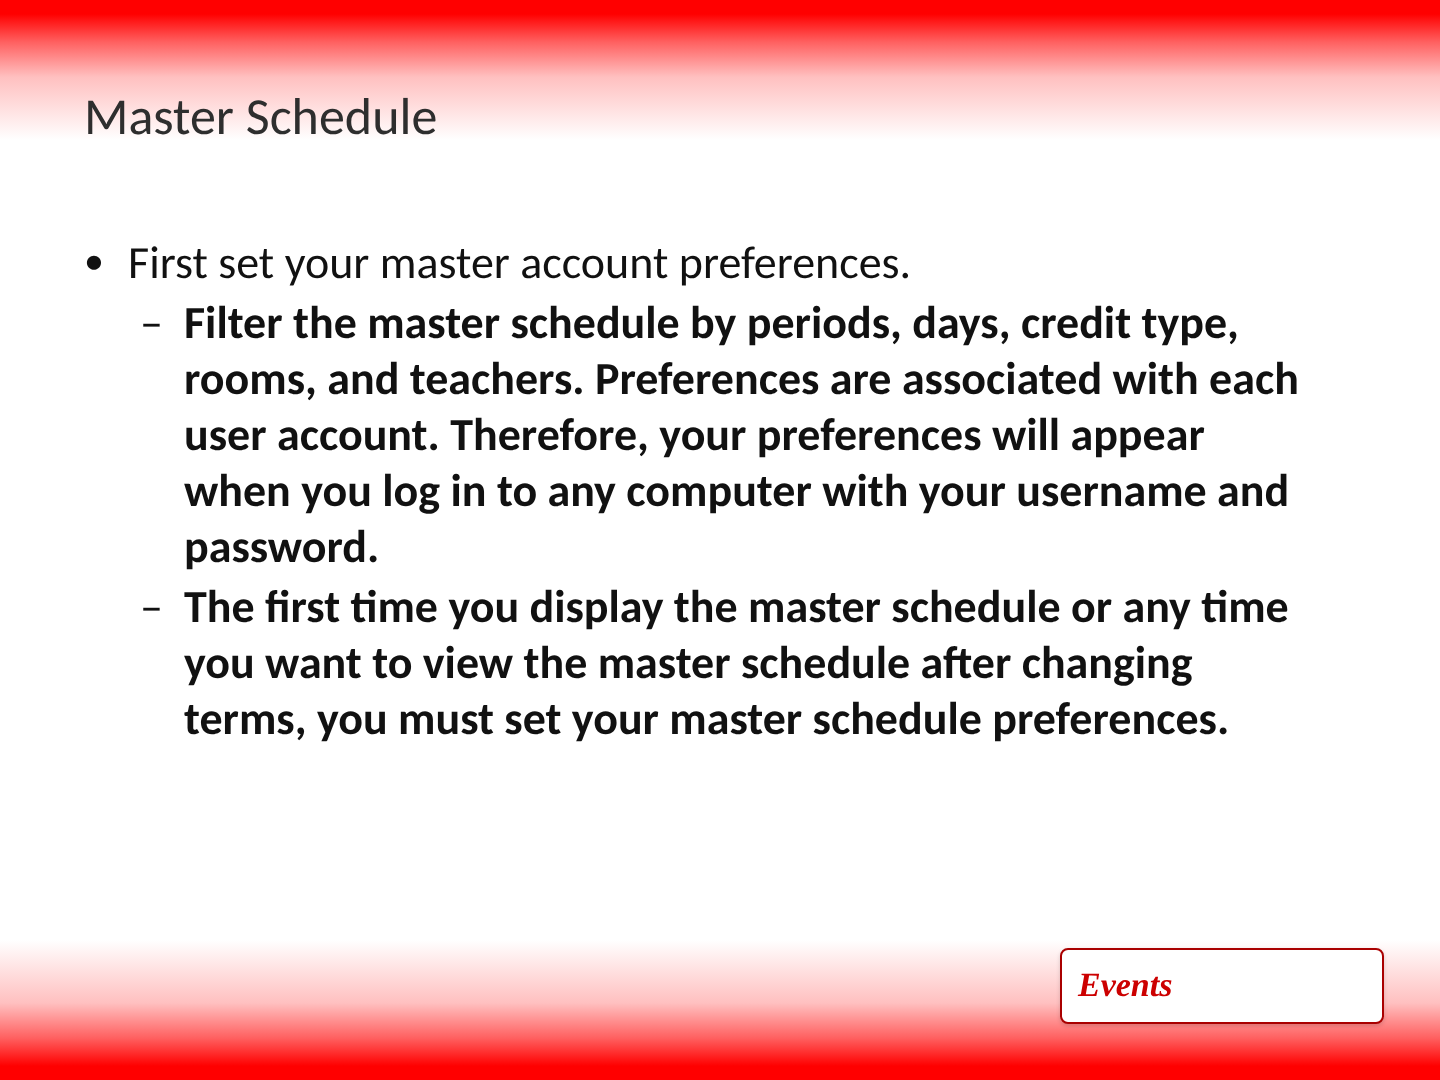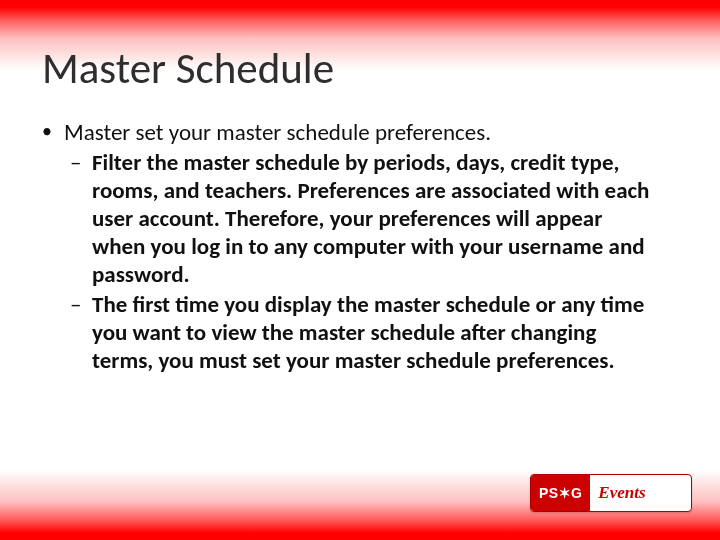--- a/index.html
+++ b/index.html
@@ -31,21 +31,21 @@
       #ff0000 0%,
       #ff0000 10%,
       #ff6060 30%,
       #ffc0c0 55%,
       #ffffff 100%);
   }
   .title {
     position: absolute;
     top: 42px;
     left: 42px;
-    font-size: 43px;
+    font-size: 26px;
     color: #2e2e2e;
     font-weight: 400;
     letter-spacing: 0px;
   }
   .content {
     position: absolute;
     top: 118px;
     left: 42px;
     right: 60px;
     font-size: 23px;
@@ -123,30 +123,29 @@
 <body>
 
 <div class="top-band"></div>
 <div class="bottom-band"></div>
 
 <div class="title">Master Schedule</div>
 
 <div class="content">
   <div class="bullet-row">
     <div class="bullet">•</div>
-    <div class="bullet-text">Master set your master schedule preferences.</div>
+    <div class="bullet-text">First set your master account preferences.</div>
   </div>
   <div class="sub-list">
     <div class="sub-row">
       <div class="dash">–</div>
       <div class="sub-text">Filter the master schedule by periods, days, credit type, rooms, and teachers. Preferences are associated with each user account. Therefore, your preferences will appear when you log in to any computer with your username and password.</div>
     </div>
     <div class="sub-row">
       <div class="dash">–</div>
       <div class="sub-text">The first time you display the master schedule or any time you want to view the master schedule after changing terms, you must set your master schedule preferences.</div>
     </div>
   </div>
 </div>
 
 <div class="logo">
-  <div class="logo-left">PS✶G</div>
   <div class="logo-right">Events</div>
 </div>
 
 </body></html>

